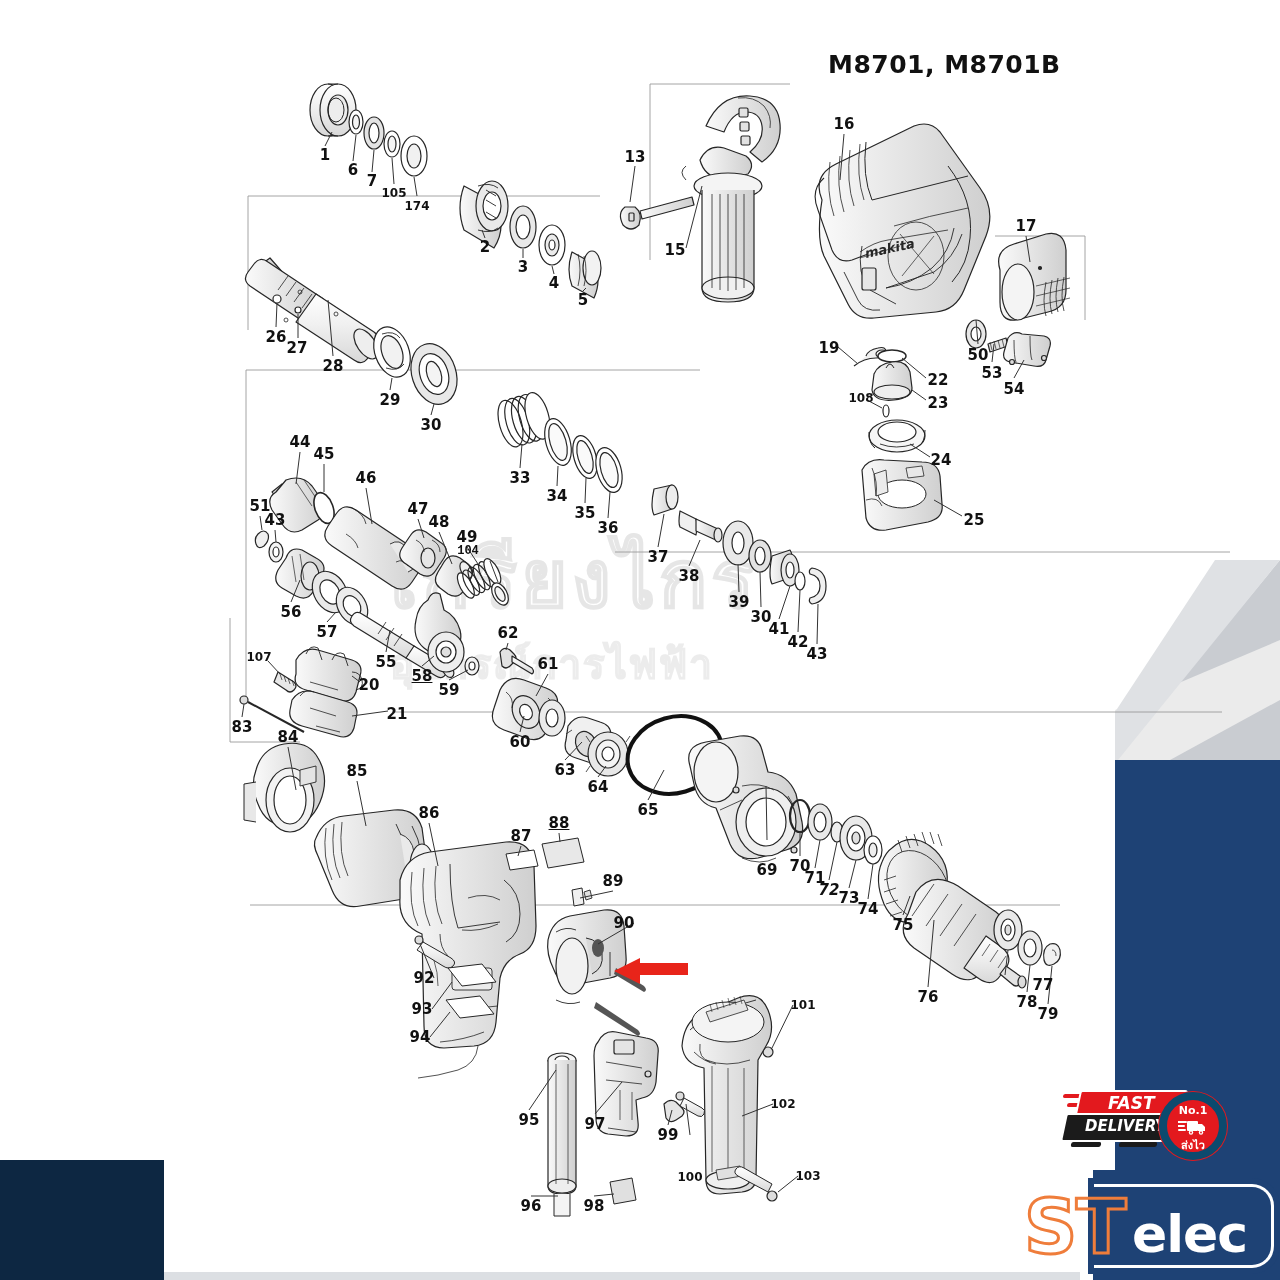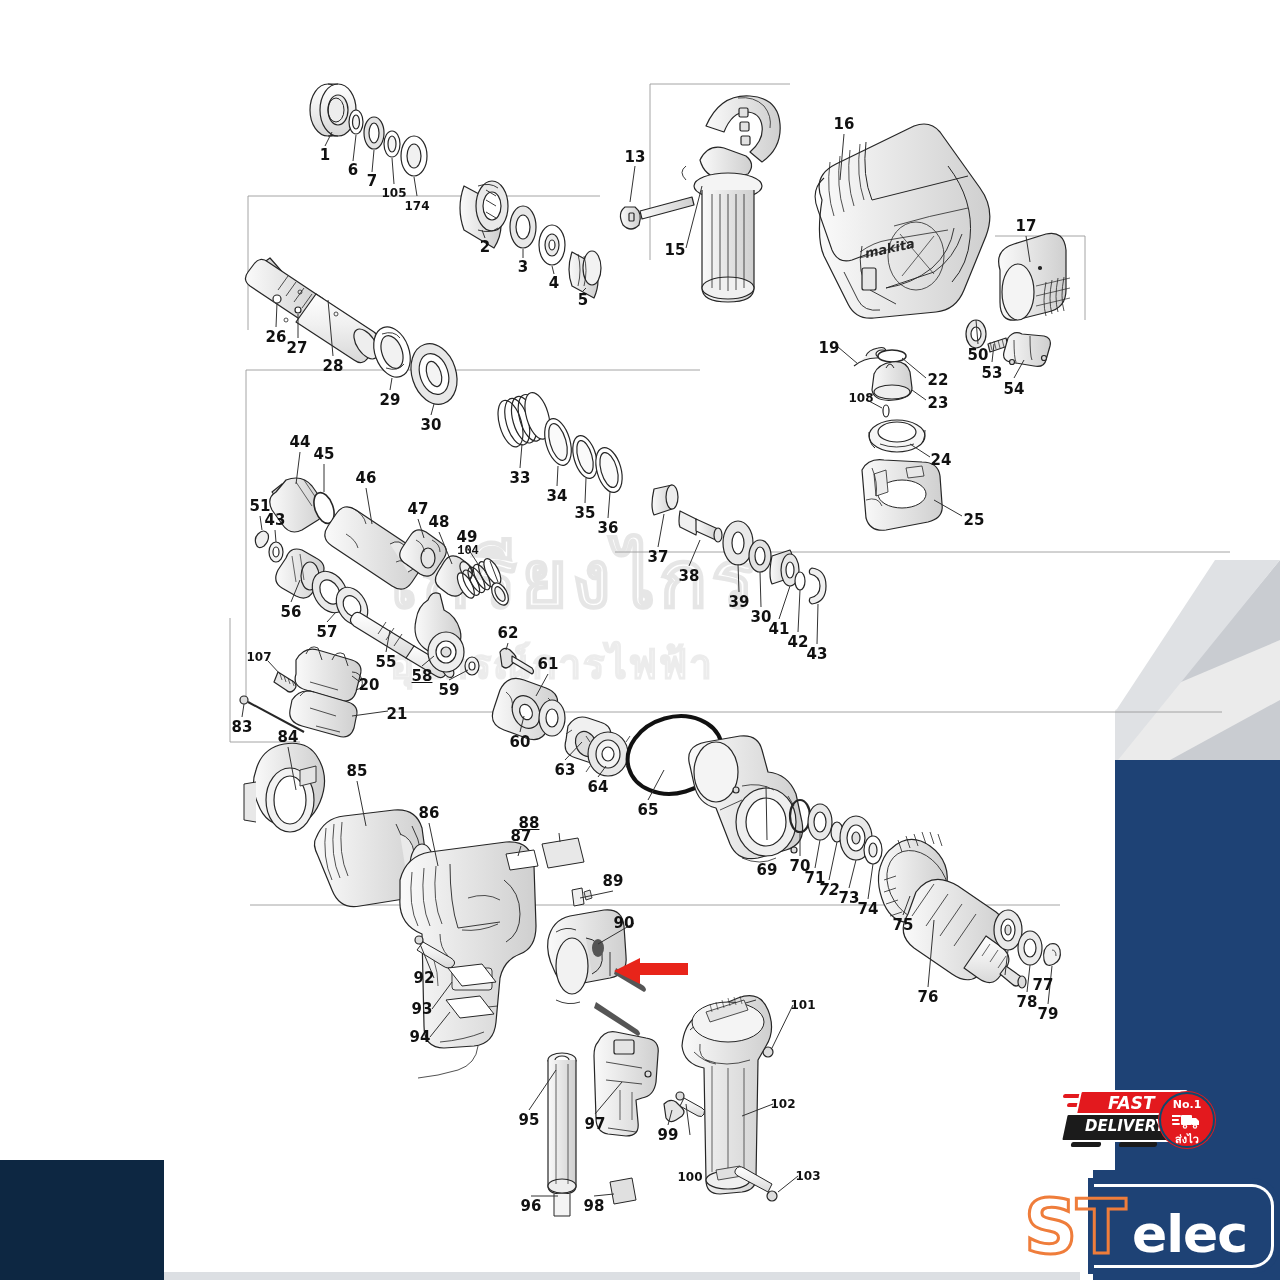--- a/index.html
+++ b/index.html
@@ -36,21 +36,21 @@
     background:#e3191e;transform:skewX(-12deg);border:2px solid #fff;border-radius:3px;}
   #fd-fast span{display:block;transform:skewX(12deg);color:#fff;font-weight:bold;
     font-size:17px;font-style:italic;text-align:center;line-height:23px;
     font-family:"DejaVu Sans",sans-serif;}
   #fd-del{position:absolute;left:0;top:23px;width:120px;height:25px;
     background:#1b1b1b;transform:skewX(-12deg);border:2px solid #fff;border-radius:3px;}
   #fd-del span{display:block;transform:skewX(12deg);color:#fff;font-weight:bold;
     font-size:15px;font-style:italic;text-align:center;line-height:22px;
     font-family:"DejaVu Sans",sans-serif;}
   #fd-circle{position:absolute;left:96px;top:2px;width:52px;height:52px;border-radius:50%;
-    background:#e3191e;border:2px solid #0c4a6e;box-shadow:0 0 0 1px #e3191e;}
+    background:#e3191e;border:8px solid #0c4a6e;box-shadow:0 0 0 1px #e3191e;}
   #fd-no1{position:absolute;left:0;top:4px;width:52px;text-align:center;color:#fff;
     font-weight:bold;font-size:11px;font-family:"DejaVu Sans",sans-serif;}
   #fd-thai{position:absolute;left:0;top:36px;width:52px;text-align:center;color:#fff;
     font-weight:bold;font-size:11px;font-family:"DejaVu Sans",sans-serif;}
   #fd-truck{position:absolute;left:11px;top:18px;}
   .fd-dash{position:absolute;background:#e3191e;height:4px;border-radius:2px;
     transform:skewX(-12deg);}
 
   
   #logo{position:absolute;left:1024px;top:1178px;width:256px;height:102px;}
@@ -75,20 +75,21 @@
   <svg id="bg" width="1280" height="1280" style="position:absolute;left:0;top:0;">
     <polygon points="1280,560 1280,1000 1180,760 1115,760" fill="#c9ccd1"></polygon>
     <polygon points="1280,640 1280,700 1170,760 1115,760 1115,710" fill="#ebebeb"></polygon>
     <polygon points="1280,560 1118,760 1115,760 1115,712 1215,560" fill="#dfe1e4"></polygon>
     <rect x="1115" y="760" width="165" height="410" fill="#1e4275"></rect>
     <rect x="0" y="1160" width="164" height="120" fill="#0d2742"></rect>
     <rect x="1093" y="1170" width="187" height="110" fill="#1e4275"></rect>
     <rect x="164" y="1272" width="916" height="8" fill="#dcdfe3"></rect>
   </svg>
 
+  <div id="title">M8701, M8701B</div>
 
   <div id="watermark">
     <div class="wm-l1">เกรียงไกร</div>
     <div class="wm-l2">อุปกรณ์การไฟฟ้า</div>
   </div>
 
   <svg id="drawing" viewBox="0 0 1280 1280">
     <defs>
       <g id="ring">
         <ellipse cx="0" cy="0" rx="15" ry="22" fill="#fff" stroke="#262626" stroke-width="1.4"></ellipse>
@@ -801,21 +802,21 @@
       <div class="lbl" style="left: 815px; top: 878px;">71</div>
       <div class="lbl" style="left: 829px; top: 890px; font-style: italic;">72</div>
       <div class="lbl" style="left: 849px; top: 898px;">73</div>
       <div class="lbl" style="left: 868px; top: 909px;">74</div>
       <div class="lbl" style="left: 903px; top: 925px;">75</div>
       <div class="lbl" style="left: 928px; top: 997px;">76</div>
       <div class="lbl" style="left: 1005px; top: 985px; margin-left: 38px;">77</div>
       <div class="lbl" style="left: 1027px; top: 1002px;">78</div>
       <div class="lbl" style="left: 1048px; top: 1014px;">79</div>
       <div class="lbl" style="left: 521px; top: 836px;">87</div>
-      <div class="lbl" style="left: 529px; top: 823px; text-decoration: underline;">88</div>
+      <div class="lbl" style="left: 559px; top: 823px; text-decoration: underline;">88</div>
       <div class="lbl" style="left: 613px; top: 881px;">89</div>
       <div class="lbl" style="left: 624px; top: 923px;">90</div>
       <div class="lbl" style="left: 424px; top: 978px;">92</div>
       <div class="lbl" style="left: 422px; top: 1009px;">93</div>
       <div class="lbl" style="left: 420px; top: 1037px;">94</div>
       <div class="lbl" style="left: 529px; top: 1120px;">95</div>
       <div class="lbl" style="left: 531px; top: 1206px;">96</div>
       <div class="lbl" style="left: 595px; top: 1124px;">97</div>
       <div class="lbl" style="left: 594px; top: 1206px;">98</div>
       <div class="lbl" style="left: 668px; top: 1135px;">99</div>

